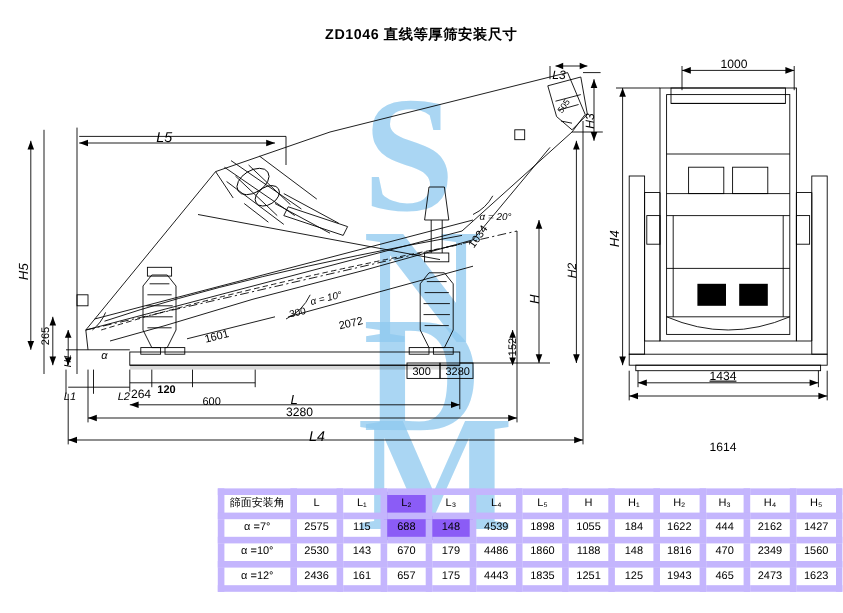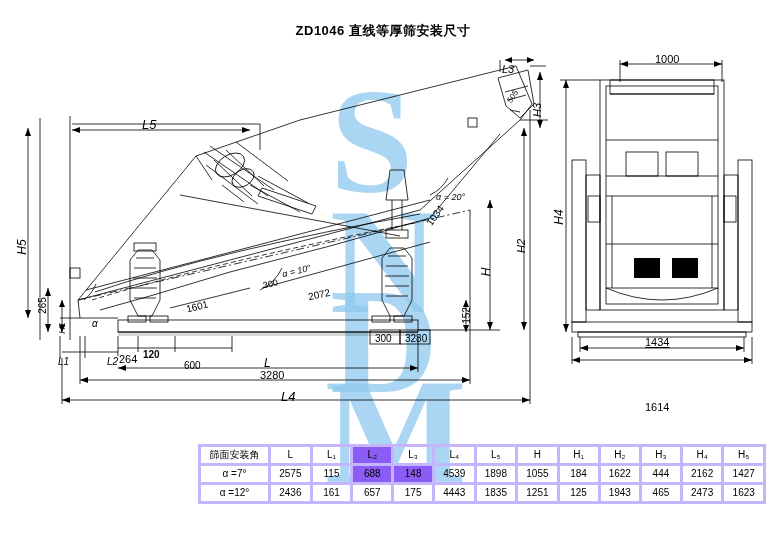--- a/index.html
+++ b/index.html
@@ -28,21 +28,21 @@
   }
   
   .spec{
     position:absolute;
     left:198px;top:444px;
     border-collapse:collapse;
     font-size:10px;
     color:#000;
   }
   .spec td,.spec th{
-    border:3px solid #c4b5fd;
+    border:6px solid #c4b5fd;
     text-align:center;
     padding:2px 0 3px 0;
     font-weight:normal;
     line-height:1.1;
   }
   .spec th{font-weight:normal;}
   .spec .c0{width:74px;}
   .spec .c{width:41px;}
   .hl{background:#8b5cf6;}
   .lbl{
@@ -312,20 +312,35 @@
         <td>4539</td>
         <td>1898</td>
         <td>1055</td>
         <td>184</td>
         <td>1622</td>
         <td>444</td>
         <td>2162</td>
         <td>1427</td>
       </tr>
       <tr>
+        <td>α =10°</td>
+        <td>2530</td>
+        <td>143</td>
+        <td>670</td>
+        <td>179</td>
+        <td>4486</td>
+        <td>1860</td>
+        <td>1188</td>
+        <td>148</td>
+        <td>1816</td>
+        <td>470</td>
+        <td>2349</td>
+        <td>1560</td>
+      </tr>
+      <tr>
         <td>α =12°</td>
         <td>2436</td>
         <td>161</td>
         <td>657</td>
         <td>175</td>
         <td>4443</td>
         <td>1835</td>
         <td>1251</td>
         <td>125</td>
         <td>1943</td>

